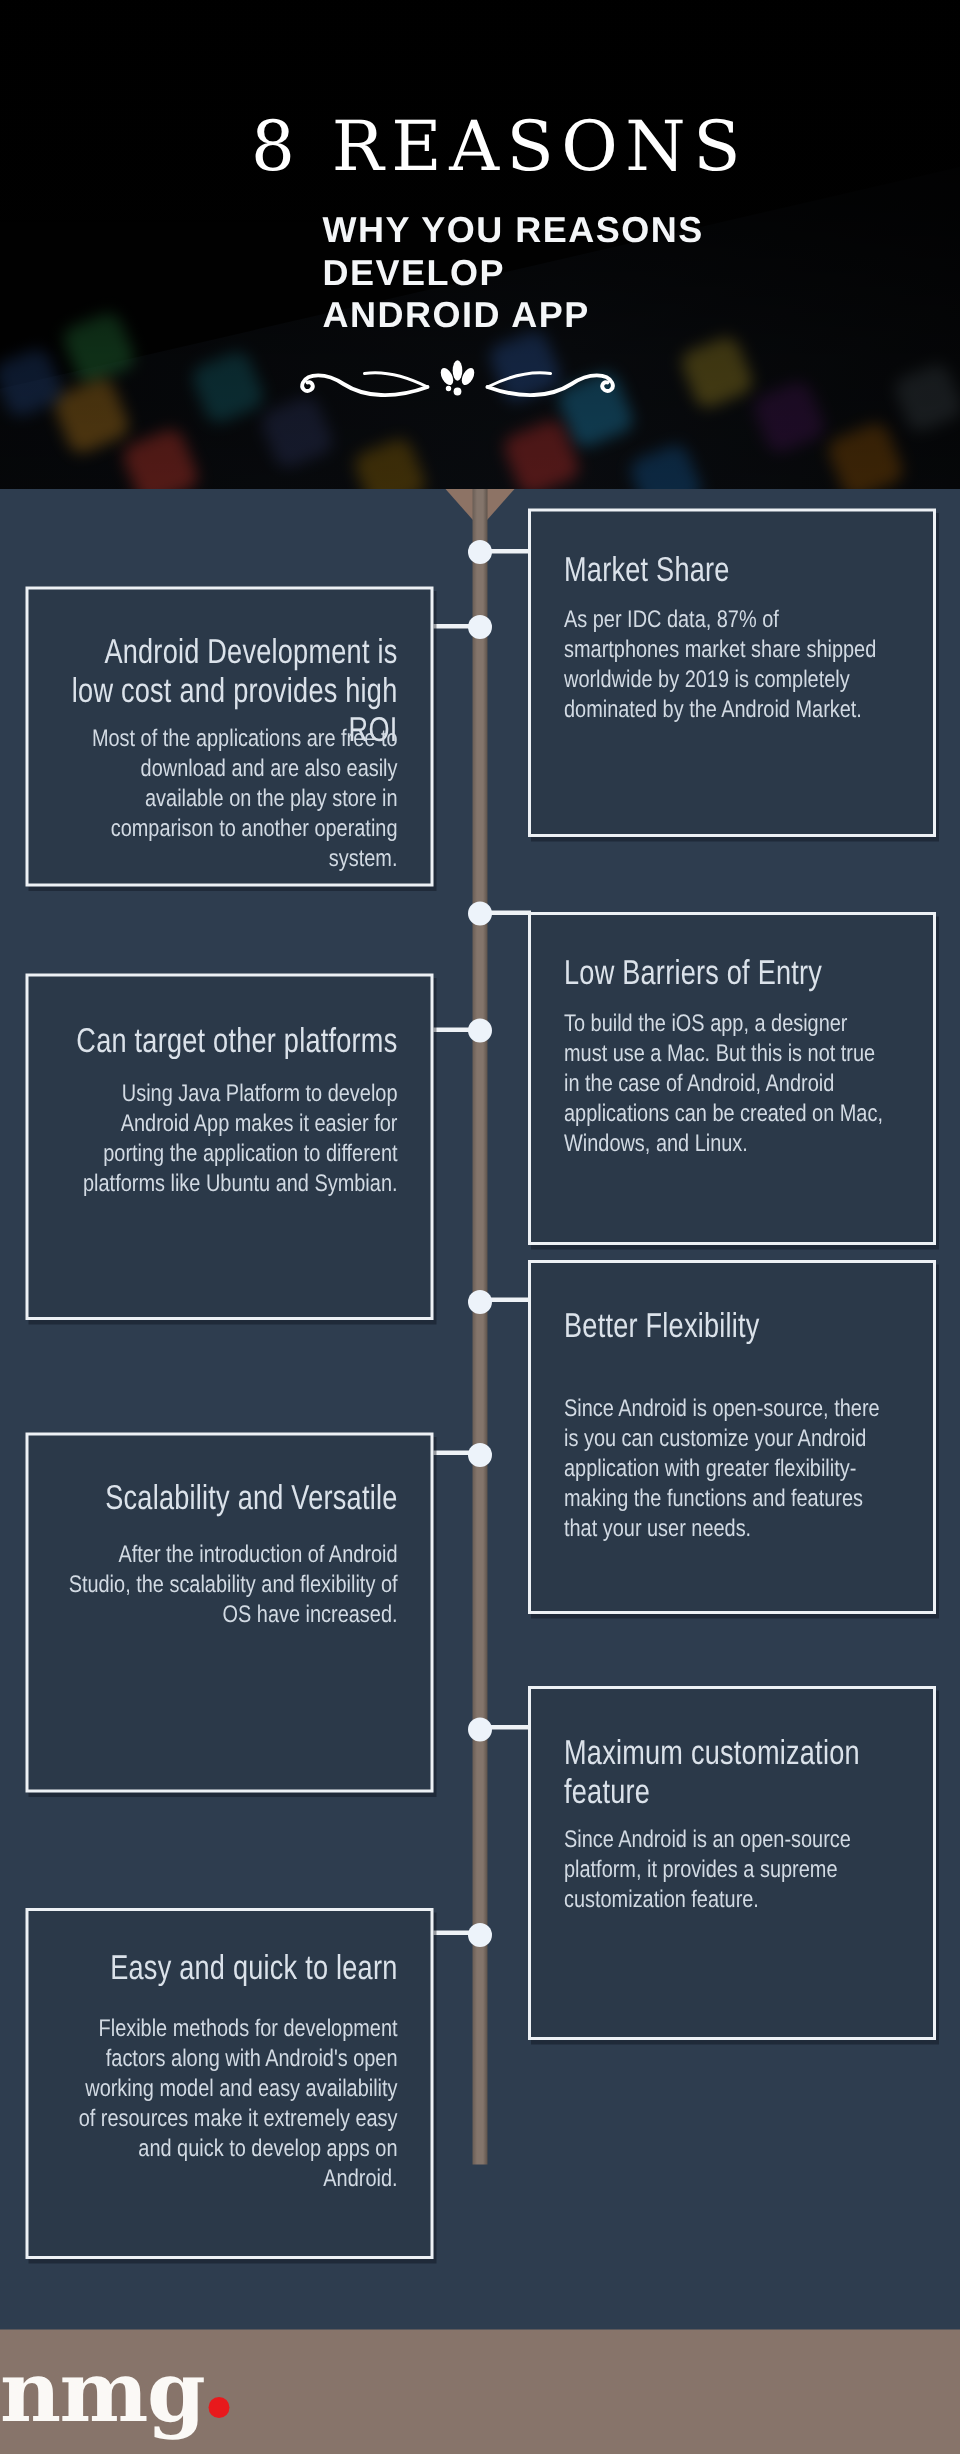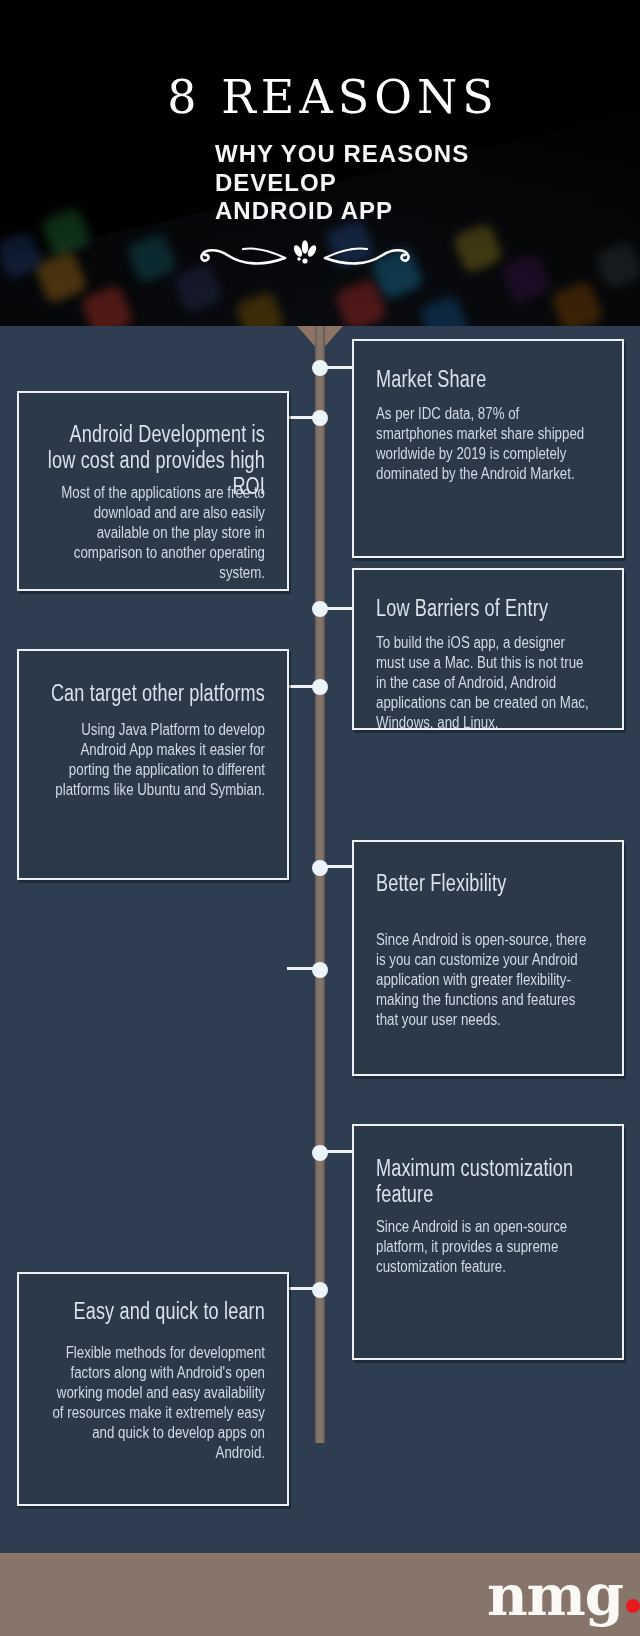--- a/index.html
+++ b/index.html
@@ -34,21 +34,21 @@
   .bb{position:absolute;width:265px;font-size:16px;line-height:20px;color:#d2dae3;}
   .rbox .bt,.rbox .bb{left:22px;transform-origin:left top;text-align:left;}
   .lbox .bt,.lbox .bb{right:22px;transform-origin:right top;text-align:right;}
   .bt{transform:scaleX(.786);}
   .bb{transform:scaleX(.83);}
   .lbox .bt{transform:scaleX(.786);}
   .lbox .bb{transform:scaleX(.83);}
 
   
   .footer{position:absolute;left:0;top:1553px;width:640px;height:83px;background:#87746a;
-        display:flex;align-items:center;justify-content:flex-end;}
+        display:flex;align-items:center;justify-content:flex-start;}
   .logo{font-family:"DejaVu Serif","Liberation Serif",serif;font-weight:700;font-size:56px;
         color:#fbf9f6;letter-spacing:-1px;line-height:1;display:flex;align-items:baseline;}
   .logo-dot{width:14px;height:14px;border-radius:50%;background:#e8191c;display:inline-block;
         margin-left:3px;transform:translateY(-2px);}
 </style>
 </head>
 <body>
 
 <div class="page">
 
@@ -114,41 +114,45 @@
   <div class="dot" style="top:679px;"></div>
   <div class="dot" style="top:860px;"></div>
   <div class="dot" style="top:962px;"></div>
   <div class="dot" style="top:1145px;"></div>
   <div class="dot" style="top:1282px;"></div>
 
   <div class="tbox rbox" style="left:352px;top:339px;height:219px;padding-left:26px;">
     <div class="bt" style="top:25px;">Market Share</div>
     <div class="bb" style="top:63px;">As per IDC data, 87% of smartphones market share shipped worldwide by 2019 is completely dominated by the Android Market.</div>
   </div>
-  <div class="tbox rbox" style="left:352px;top:568px;height:162px;text-decoration:underline;">
+  <div class="tbox rbox" style="left:352px;top:608px;height:222px;text-decoration:underline;">
     <div class="bt" style="top:25px;">Low Barriers of Entry</div>
     <div class="bb" style="top:63px;">To build the iOS app, a designer must use a Mac. But this is not true in the case of Android, Android applications can be created on Mac, Windows, and Linux.</div>
   </div>
   <div class="tbox rbox" style="left:352px;top:840px;height:236px;">
     <div class="bt" style="top:28px;">Better Flexibility</div>
     <div class="bb" style="top:88px;">Since Android is open-source, there is you can customize your Android application with greater flexibility- making the functions and features that your user needs.</div>
   </div>
   <div class="tbox rbox" style="left:352px;top:1124px;height:236px;">
     <div class="bt" style="top:29px;">Maximum customization feature</div>
     <div class="bb" style="top:91px;">Since Android is an open-source platform, it provides a supreme customization feature.</div>
   </div>
 
   <div class="tbox lbox" style="left:17px;top:391px;height:200px;">
     <div class="bt" style="top:28px;">Android Development is low cost and provides high ROI</div>
     <div class="bb" style="top:90px;">Most of the applications are free to download and are also easily available on the play store in comparison to another operating system.</div>
   </div>
   <div class="tbox lbox" style="left:17px;top:649px;height:231px;">
     <div class="bt" style="top:29px;">Can target other platforms</div>
     <div class="bb" style="top:69px;">Using Java Platform to develop Android App makes it easier for porting the application to different platforms like Ubuntu and Symbian.</div>
   </div>
+  <div class="tbox lbox" style="left:17px;top:955px;height:240px;">
+    <div class="bt" style="top:28px;">Scalability and Versatile</div>
+    <div class="bb" style="top:70px;">After the introduction of Android Studio, the scalability and flexibility of OS have increased.</div>
+  </div>
   <div class="tbox lbox" style="left:17px;top:1272px;height:234px;">
     <div class="bt" style="top:24px;">Easy and quick to learn</div>
     <div class="bb" style="top:69px;">Flexible methods for development factors along with Android's open working model and easy availability of resources make it extremely easy and quick to develop apps on Android.</div>
   </div>
 
   <div class="footer">
     <div class="logo">
       <span>nmg</span>
         <span class="logo-dot"></span>
     </div>

